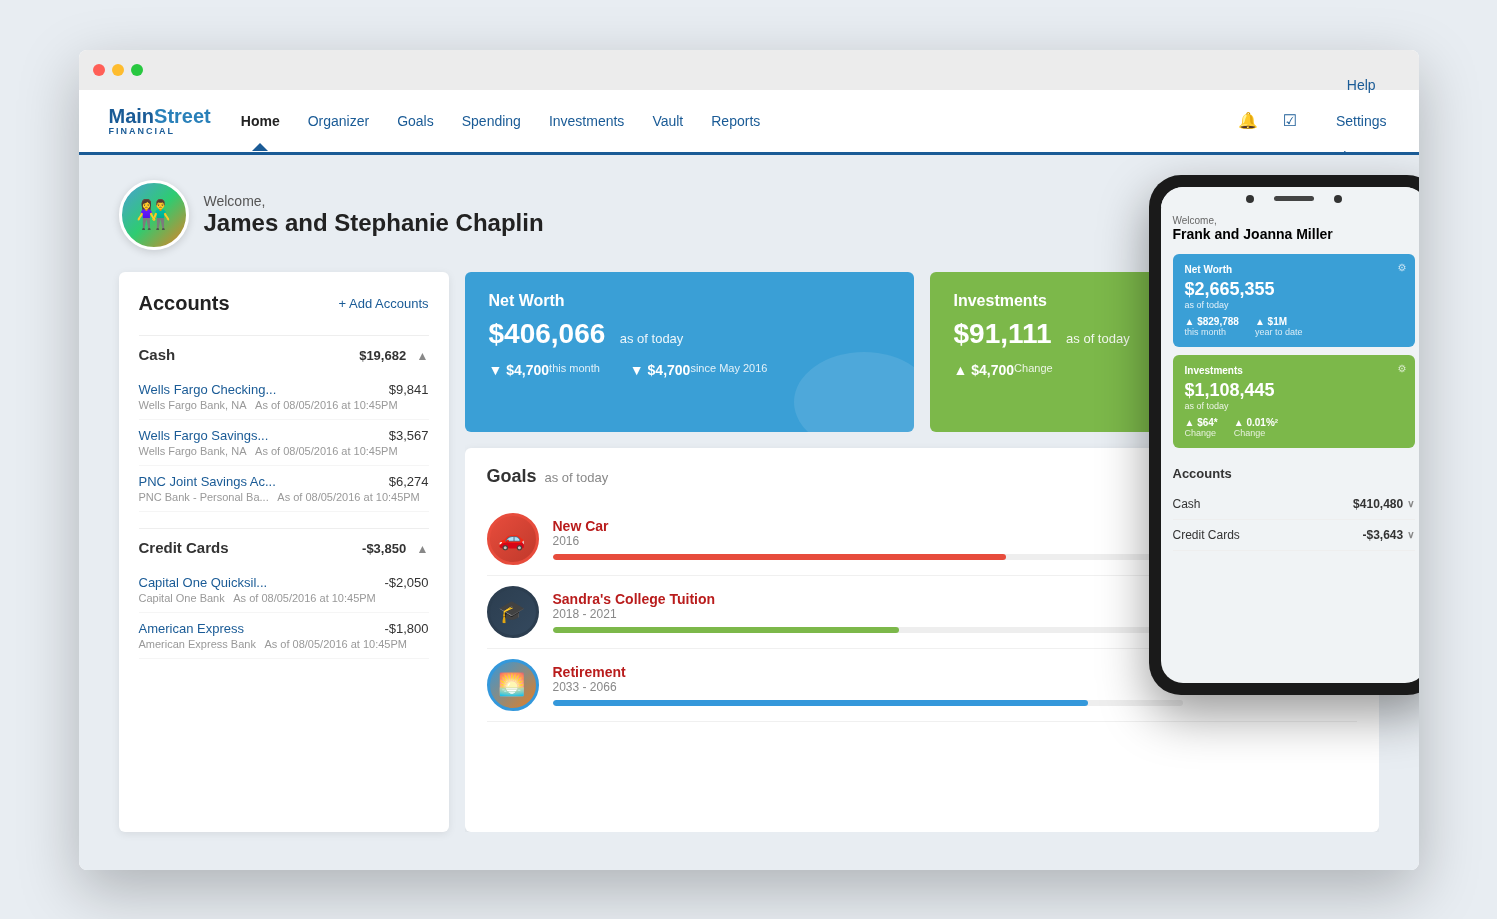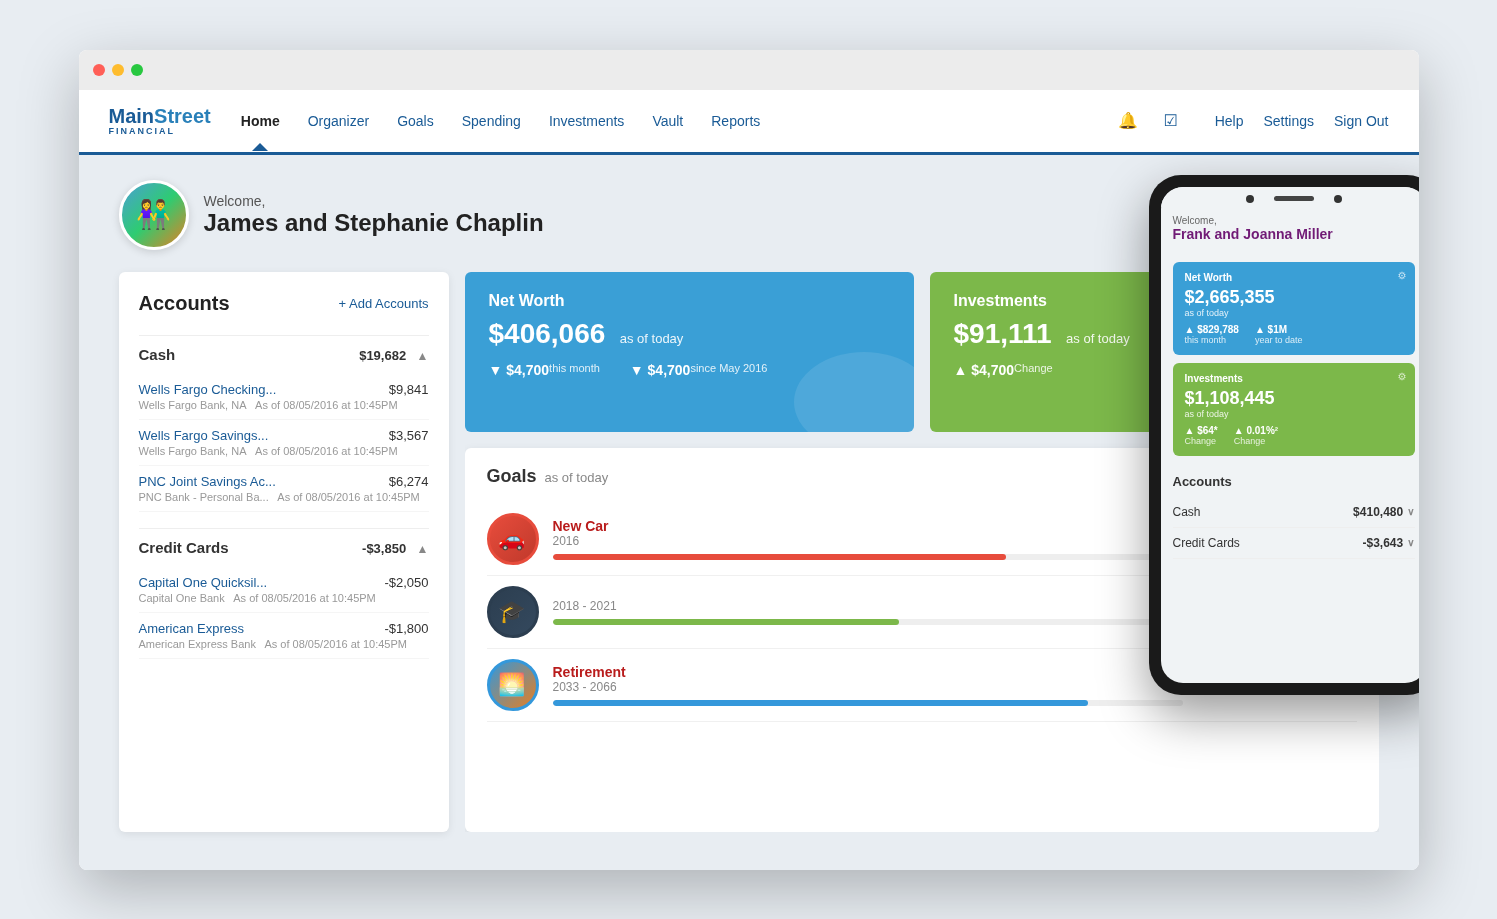--- a/index.html
+++ b/index.html
@@ -110,20 +110,21 @@
       align-items: center;
       justify-content: center;
       cursor: pointer;
       color: #1a5b96;
       font-size: 16px;
     }
     .nav-right {
       display: flex;
       align-items: center;
       gap: 20px;
+      flex-direction: column;
     }
     .nav-right a {
       font-size: 14px;
       color: #1a5b96;
       text-decoration: none;
       cursor: pointer;
     }
 
     
     .main-content {
@@ -379,21 +380,21 @@
       height: 5px;
       border-radius: 3px;
       background: #444;
     }
 
     .phone-content {
       padding: 8px 12px;
       overflow: hidden;
     }
     .phone-welcome { font-size: 10px; color: #666; }
-    .phone-name { font-size: 14px; font-weight: 700; color: #701a75; margin-bottom: 20px; }
+    .phone-name { font-size: 14px; font-weight: 700; color: #000000; margin-bottom: 12px; }
 
     .phone-card {
       border-radius: 6px;
       padding: 10px 12px;
       color: #fff;
       margin-bottom: 8px;
       position: relative;
       overflow: hidden;
     }
     .phone-card-blue { background: #3a9fd6; }
@@ -610,20 +611,21 @@
             </div>
             <div class="goal-projected">
               <div class="goal-projected-label">Projected Fu...</div>
               <div class="goal-projected-val">$31,213 of $...</div>
             </div>
           </div>
 
           <div class="goal-item">
             <div class="goal-icon goal-icon-college">🎓</div>
             <div class="goal-details">
+              <div class="goal-name">Sandra's College Tuition</div>
               <div class="goal-year">2018 - 2021</div>
               <div class="goal-progress-bar">
                 <div class="goal-progress-fill goal-progress-green" style="width: 55%"></div>
               </div>
             </div>
             <div class="goal-projected">
               <div class="goal-projected-label">Projected Fu...</div>
               <div class="goal-projected-val">$99,586 of $...</div>
             </div>
           </div>

